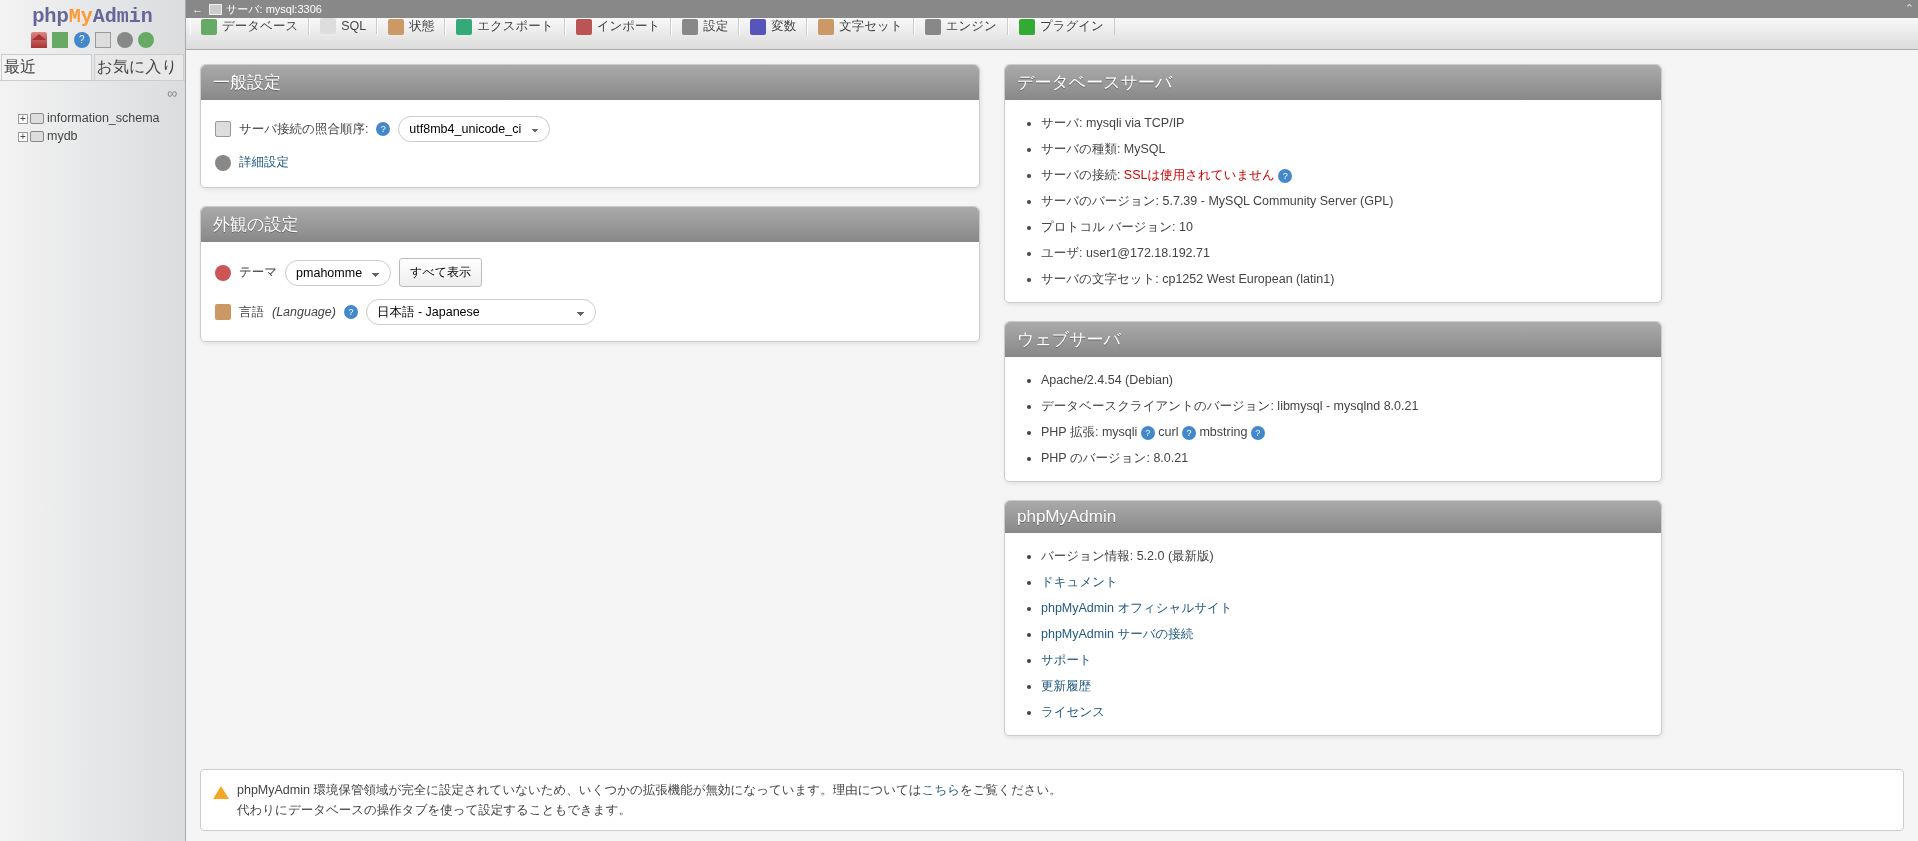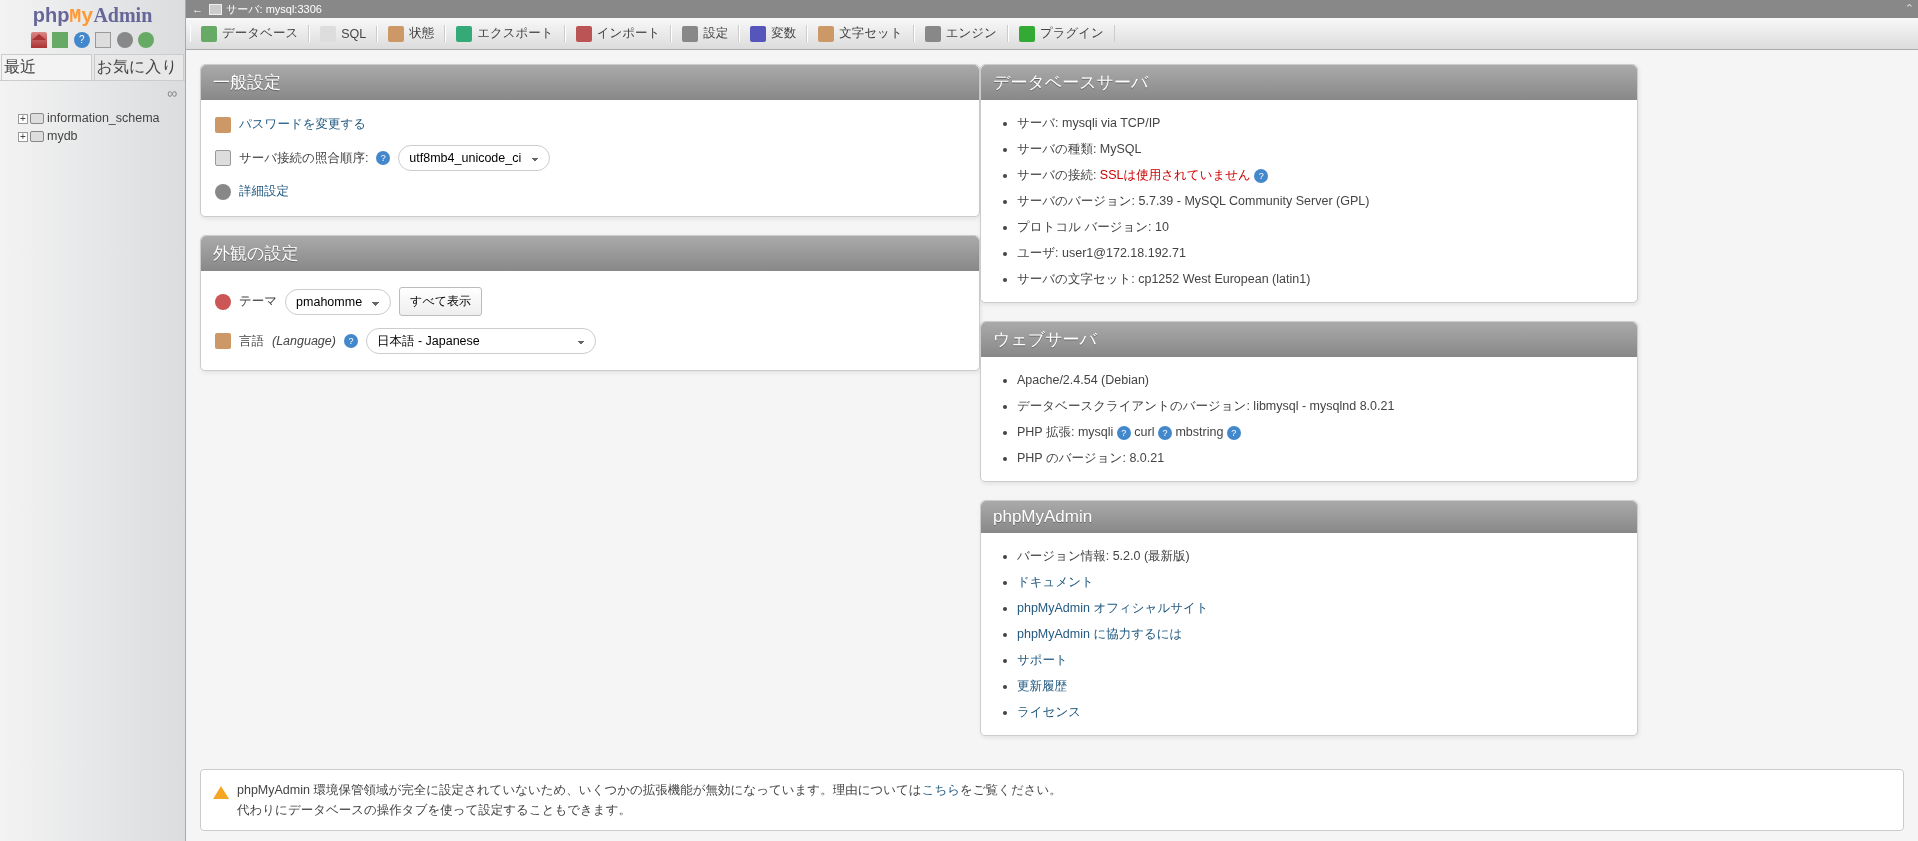--- a/index.html
+++ b/index.html
@@ -4,21 +4,21 @@
 <style>
 *{box-sizing:border-box;margin:0;padding:0}
 body{font-family:sans-serif;font-size:12.5px;color:#444;background:#fff;width:1918px;height:841px;overflow:hidden;position:relative}
 a{color:#235a81;text-decoration:none;cursor:pointer}
 
 
 .sidebar{position:absolute;left:0;top:0;width:186px;height:100%;background:linear-gradient(to right,#f3f3f3,#dadcde);border-right:1px solid #aaa}
 .logo{text-align:center;padding:4px 0 2px}
 .logo .p{color:#666699;font-weight:bold;font-size:20px;font-family:Verdana,sans-serif}
 .logo .m{color:#ff9933;font-weight:bold;font-size:20px;font-family:Liberation Mono, monospace}
-.logo .a{color:#666699;font-weight:bold;font-size:20px;font-family:Liberation Serif, serif}
+.logo .a{color:#666699;font-weight:bold;font-size:20px;font-family:Liberation Mono, monospace}
 .sb-icons{text-align:center;padding:2px 0 6px}
 .sb-icons span{display:inline-block;width:16px;height:16px;margin:0 1px;vertical-align:middle;cursor:pointer}
 .ico-home{background:linear-gradient(#d88,#a33);border-radius:2px 2px 0 0;position:relative}
 .ico-home:before{content:"";position:absolute;top:-5px;left:1px;border:7px solid transparent;border-bottom:6px solid #a33}
 .ico-exit{background:#6a6}
 .ico-docs{background:#48c;border-radius:50%;color:#fff;text-align:center;line-height:16px;font-size:10px}
 .ico-docs:after{content:"?"}
 .ico-sql{background:#ddd;border:1px solid #999}
 .ico-gear{background:#888;border-radius:50%}
 .ico-reload{background:#6a6;border-radius:50%}
@@ -31,27 +31,27 @@
 .tree-toggle{display:inline-block;width:10px;height:10px;border:1px solid #999;text-align:center;line-height:8px;font-size:10px;margin-right:2px;background:#fff}
 .tree-dbicon{display:inline-block;width:14px;height:11px;background:#ddd;border:1px solid #888;border-radius:2px;margin-right:3px;vertical-align:middle}
 
 
 .serverbar{position:absolute;left:186px;top:0;right:0;height:18px;background:#888;color:#fff;font-size:11px;padding:2px 6px;display:flex;align-items:center}
 .serverbar .back{margin-right:6px;cursor:pointer}
 .srv-icon{display:inline-block;width:13px;height:11px;background:#ccc;border:1px solid #eee;margin-right:4px;vertical-align:middle}
 .collapse-arrow{position:absolute;right:4px;top:2px;cursor:pointer;color:#ddd}
 
 
-.navtabs{position:absolute;left:186px;top:18px;right:0;height:32px;background:linear-gradient(#f8f8f8,#dcdcdc);border-bottom:1px solid #aaa;display:flex;align-items:center;padding-left:4px}
+.navtabs{position:absolute;left:186px;top:18px;right:0;height:32px;background:linear-gradient(#f8f8f8,#dcdcdc);border-bottom:1px solid #aaa;display:flex;align-items:flex-start;padding-left:4px}
 .navtab{display:flex;align-items:center;padding:0 10px;border-right:1px solid #ccc;border-left:1px solid #fff;cursor:pointer;font-size:12.5px}
 .nt-icon{display:inline-block;width:16px;height:16px;margin-right:5px;border-radius:2px}
 
 
 .main{position:absolute;left:186px;top:50px;right:0;bottom:0;background:#f5f5f5;overflow:auto;padding:14px 14px 60px}
-.cols{display:flex;}
+.cols{display:flex;gap:24px}
 .col-left{flex:1;max-width:780px}
 .col-right{width:658px}
 .panel{background:#fff;border:1px solid #ccc;border-radius:5px;margin-bottom:18px;box-shadow:1px 2px 4px rgba(0,0,0,.08)}
 .panel-h{background:linear-gradient(#aaa,#888);color:#fff;padding:6px 12px;font-size:17px;text-shadow:0 1px 0 #666;border-radius:5px 5px 0 0}
 .panel-b{padding:10px 14px}
 .panel-b ul{list-style:disc;padding-left:22px}
 .panel-b li{padding:3px 0;line-height:1.6}
 .form-row{display:flex;align-items:center;gap:8px;padding:6px 0}
 .fr-icon{display:inline-block;width:16px;height:16px;border-radius:2px}
 select{padding:5px 28px 5px 10px;border:1px solid #ccc;border-radius:13px;background:#fff;font-size:12.5px;appearance:none;background-image:linear-gradient(45deg,transparent 50%,#666 50%),linear-gradient(135deg,#666 50%,transparent 50%);background-position:calc(100% - 14px) 12px,calc(100% - 10px) 12px;background-size:4px 4px;background-repeat:no-repeat}
@@ -142,24 +142,20 @@
     </div>
   </div>
 
 <div class="main">
   <div class="cols">
     <div class="col-left">
       <div class="panel">
         <div class="panel-h">一般設定</div>
         <div class="panel-b">
           <div class="form-row">
-            <span class="fr-icon" style="background:#c96"></span>
-            <a>パスワードを変更する</a>
-          </div>
-          <div class="form-row">
             <span class="fr-icon" style="background:#ddd;border:1px solid #999"></span>
             <span>サーバ接続の照合順序:</span>
             <span class="help-icon"></span>
             <select><option>utf8mb4_unicode_ci</option></select>
           </div>
           <div class="form-row">
             <span class="fr-icon" style="background:#888;border-radius:50%"></span>
             <a>詳細設定</a>
           </div>
         </div>
@@ -213,21 +209,21 @@
           </div>
       </div>
 
       <div class="panel">
         <div class="panel-h">phpMyAdmin</div>
         <div class="panel-b">
             <ul id="pma-list">
           <li><span>バージョン情報:</span> <span>5.2.0 (最新版)</span></li>
         <li><a>ドキュメント</a></li>
               <li><a>phpMyAdmin オフィシャルサイト</a></li>
-              <li><a>phpMyAdmin に協力するには</a></li>
+              <li><a>phpMyAdmin サーバの接続</a></li>
               <li><a>サポート</a></li>
               <li><a>更新履歴</a></li>
               <li><a>ライセンス</a></li>
             </ul>
           </div>
       </div>
     </div>
   </div>
 </div>
 

